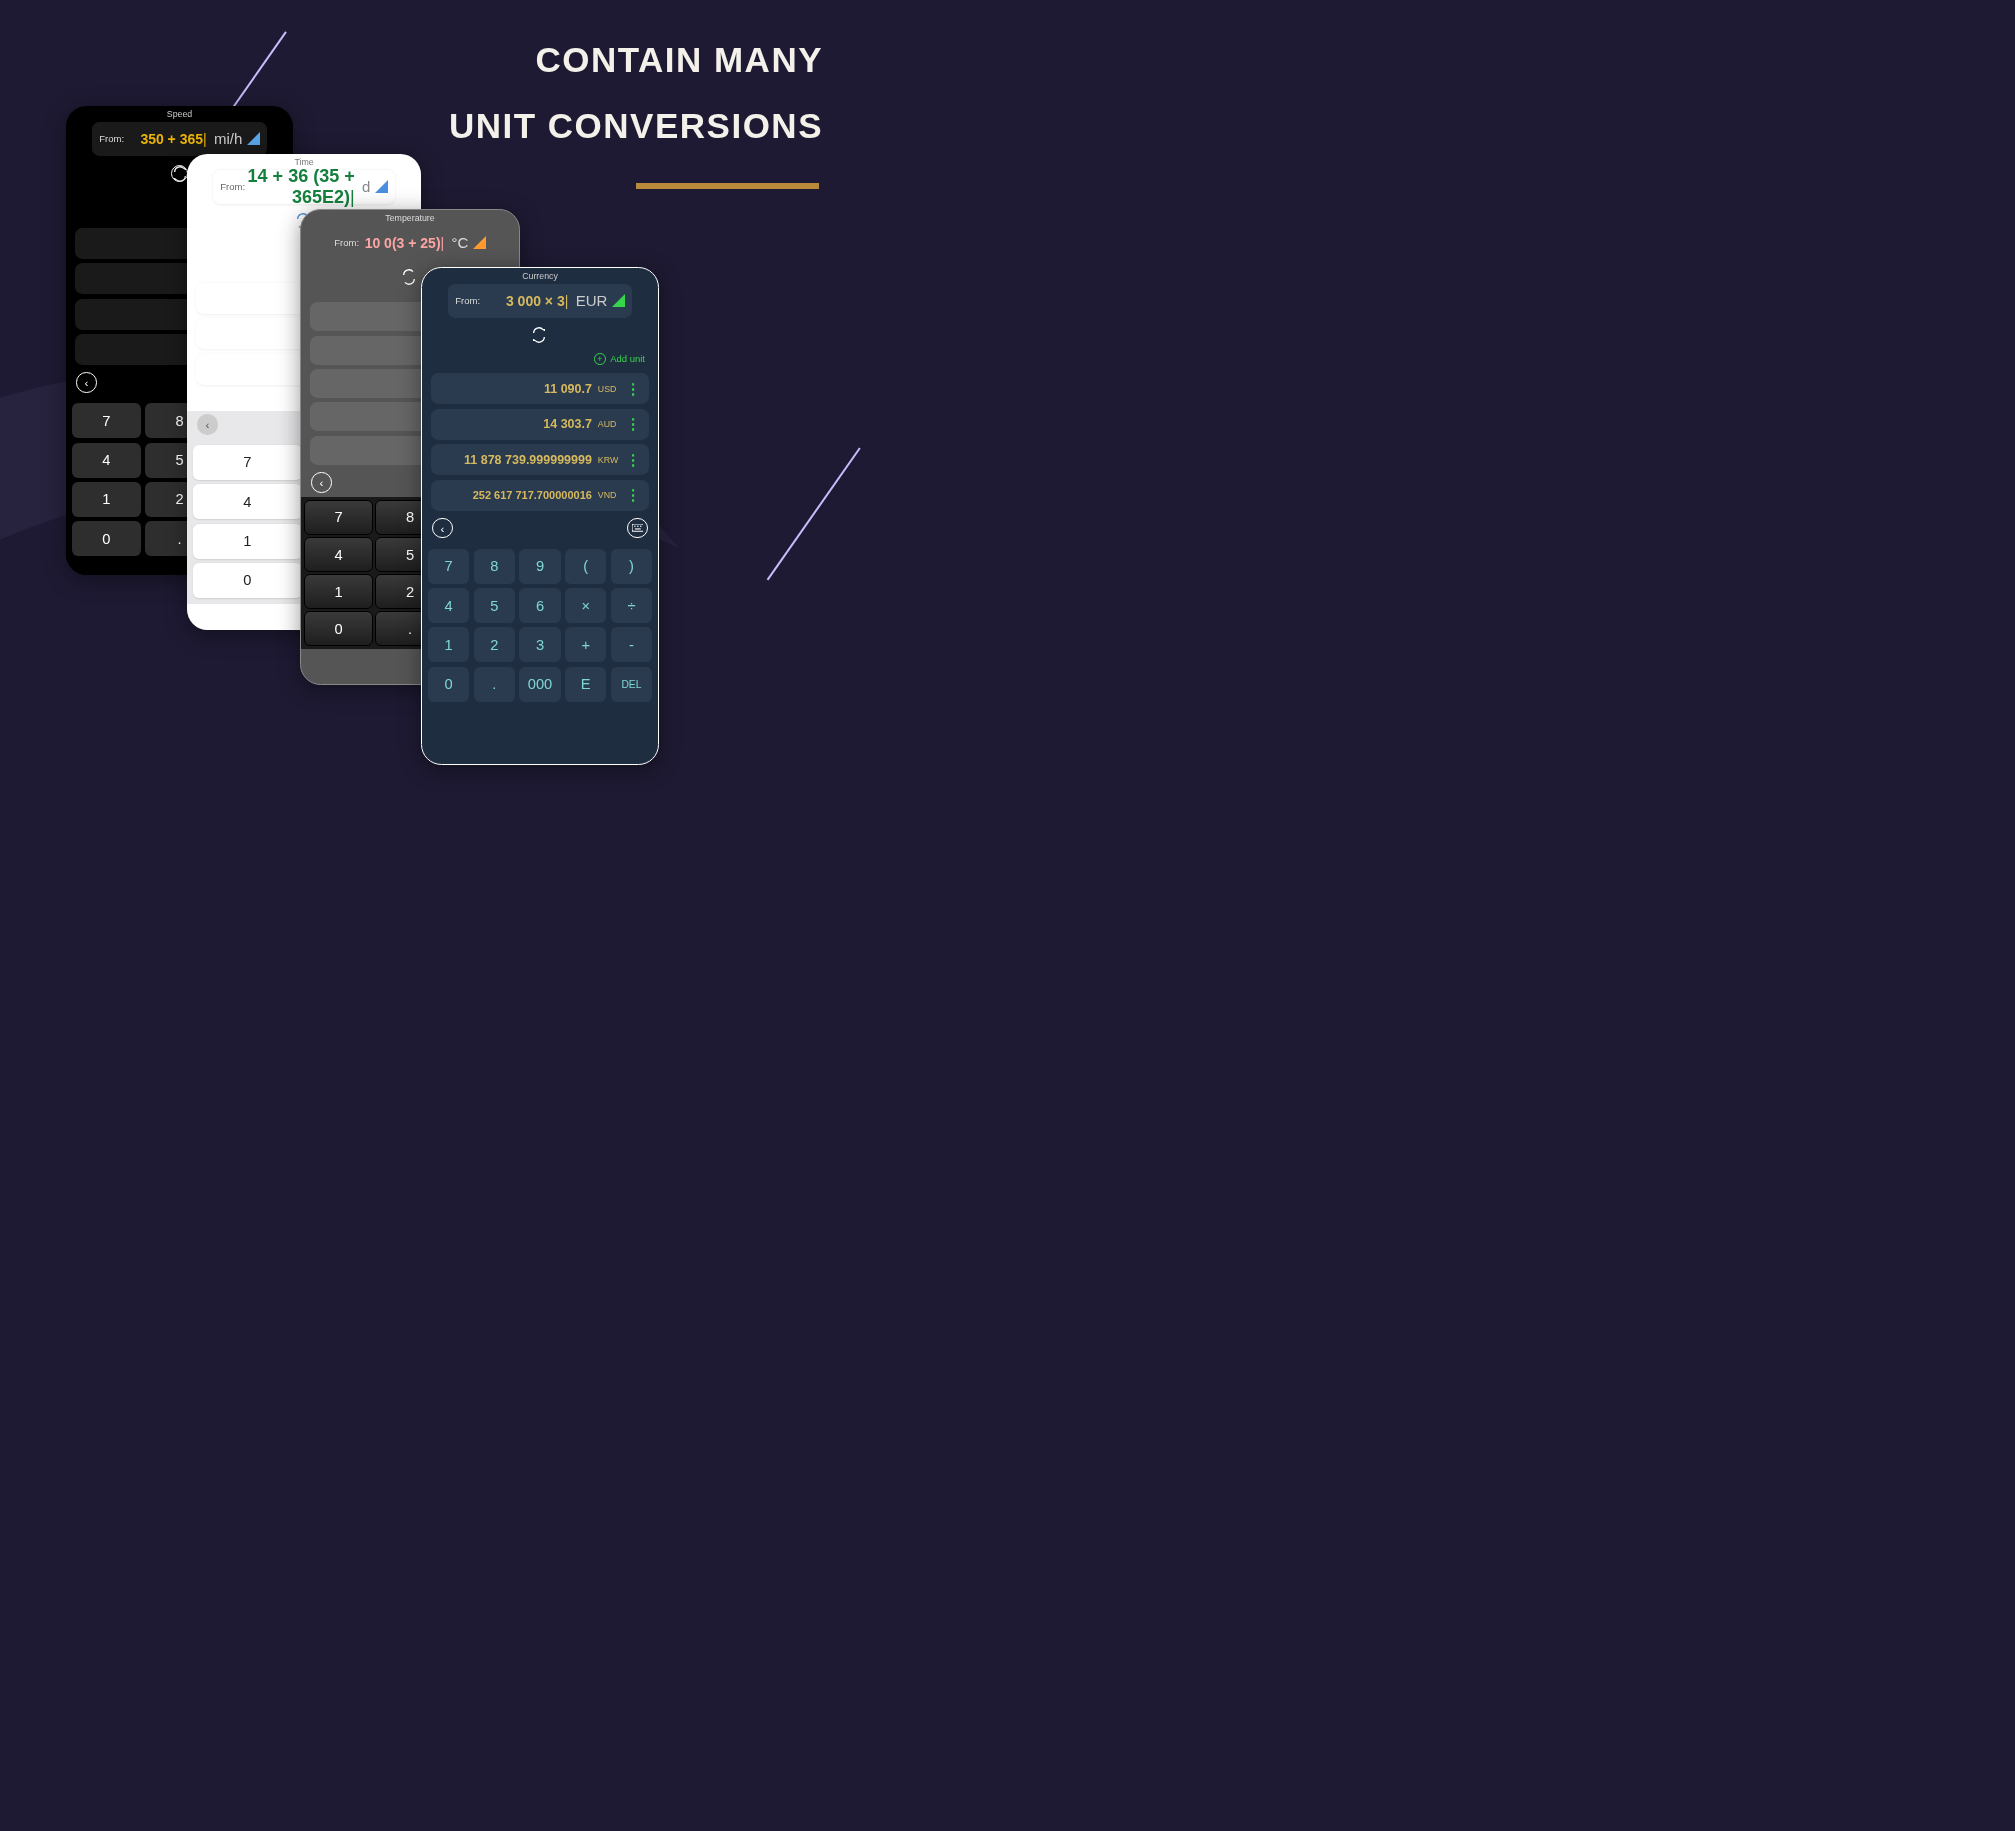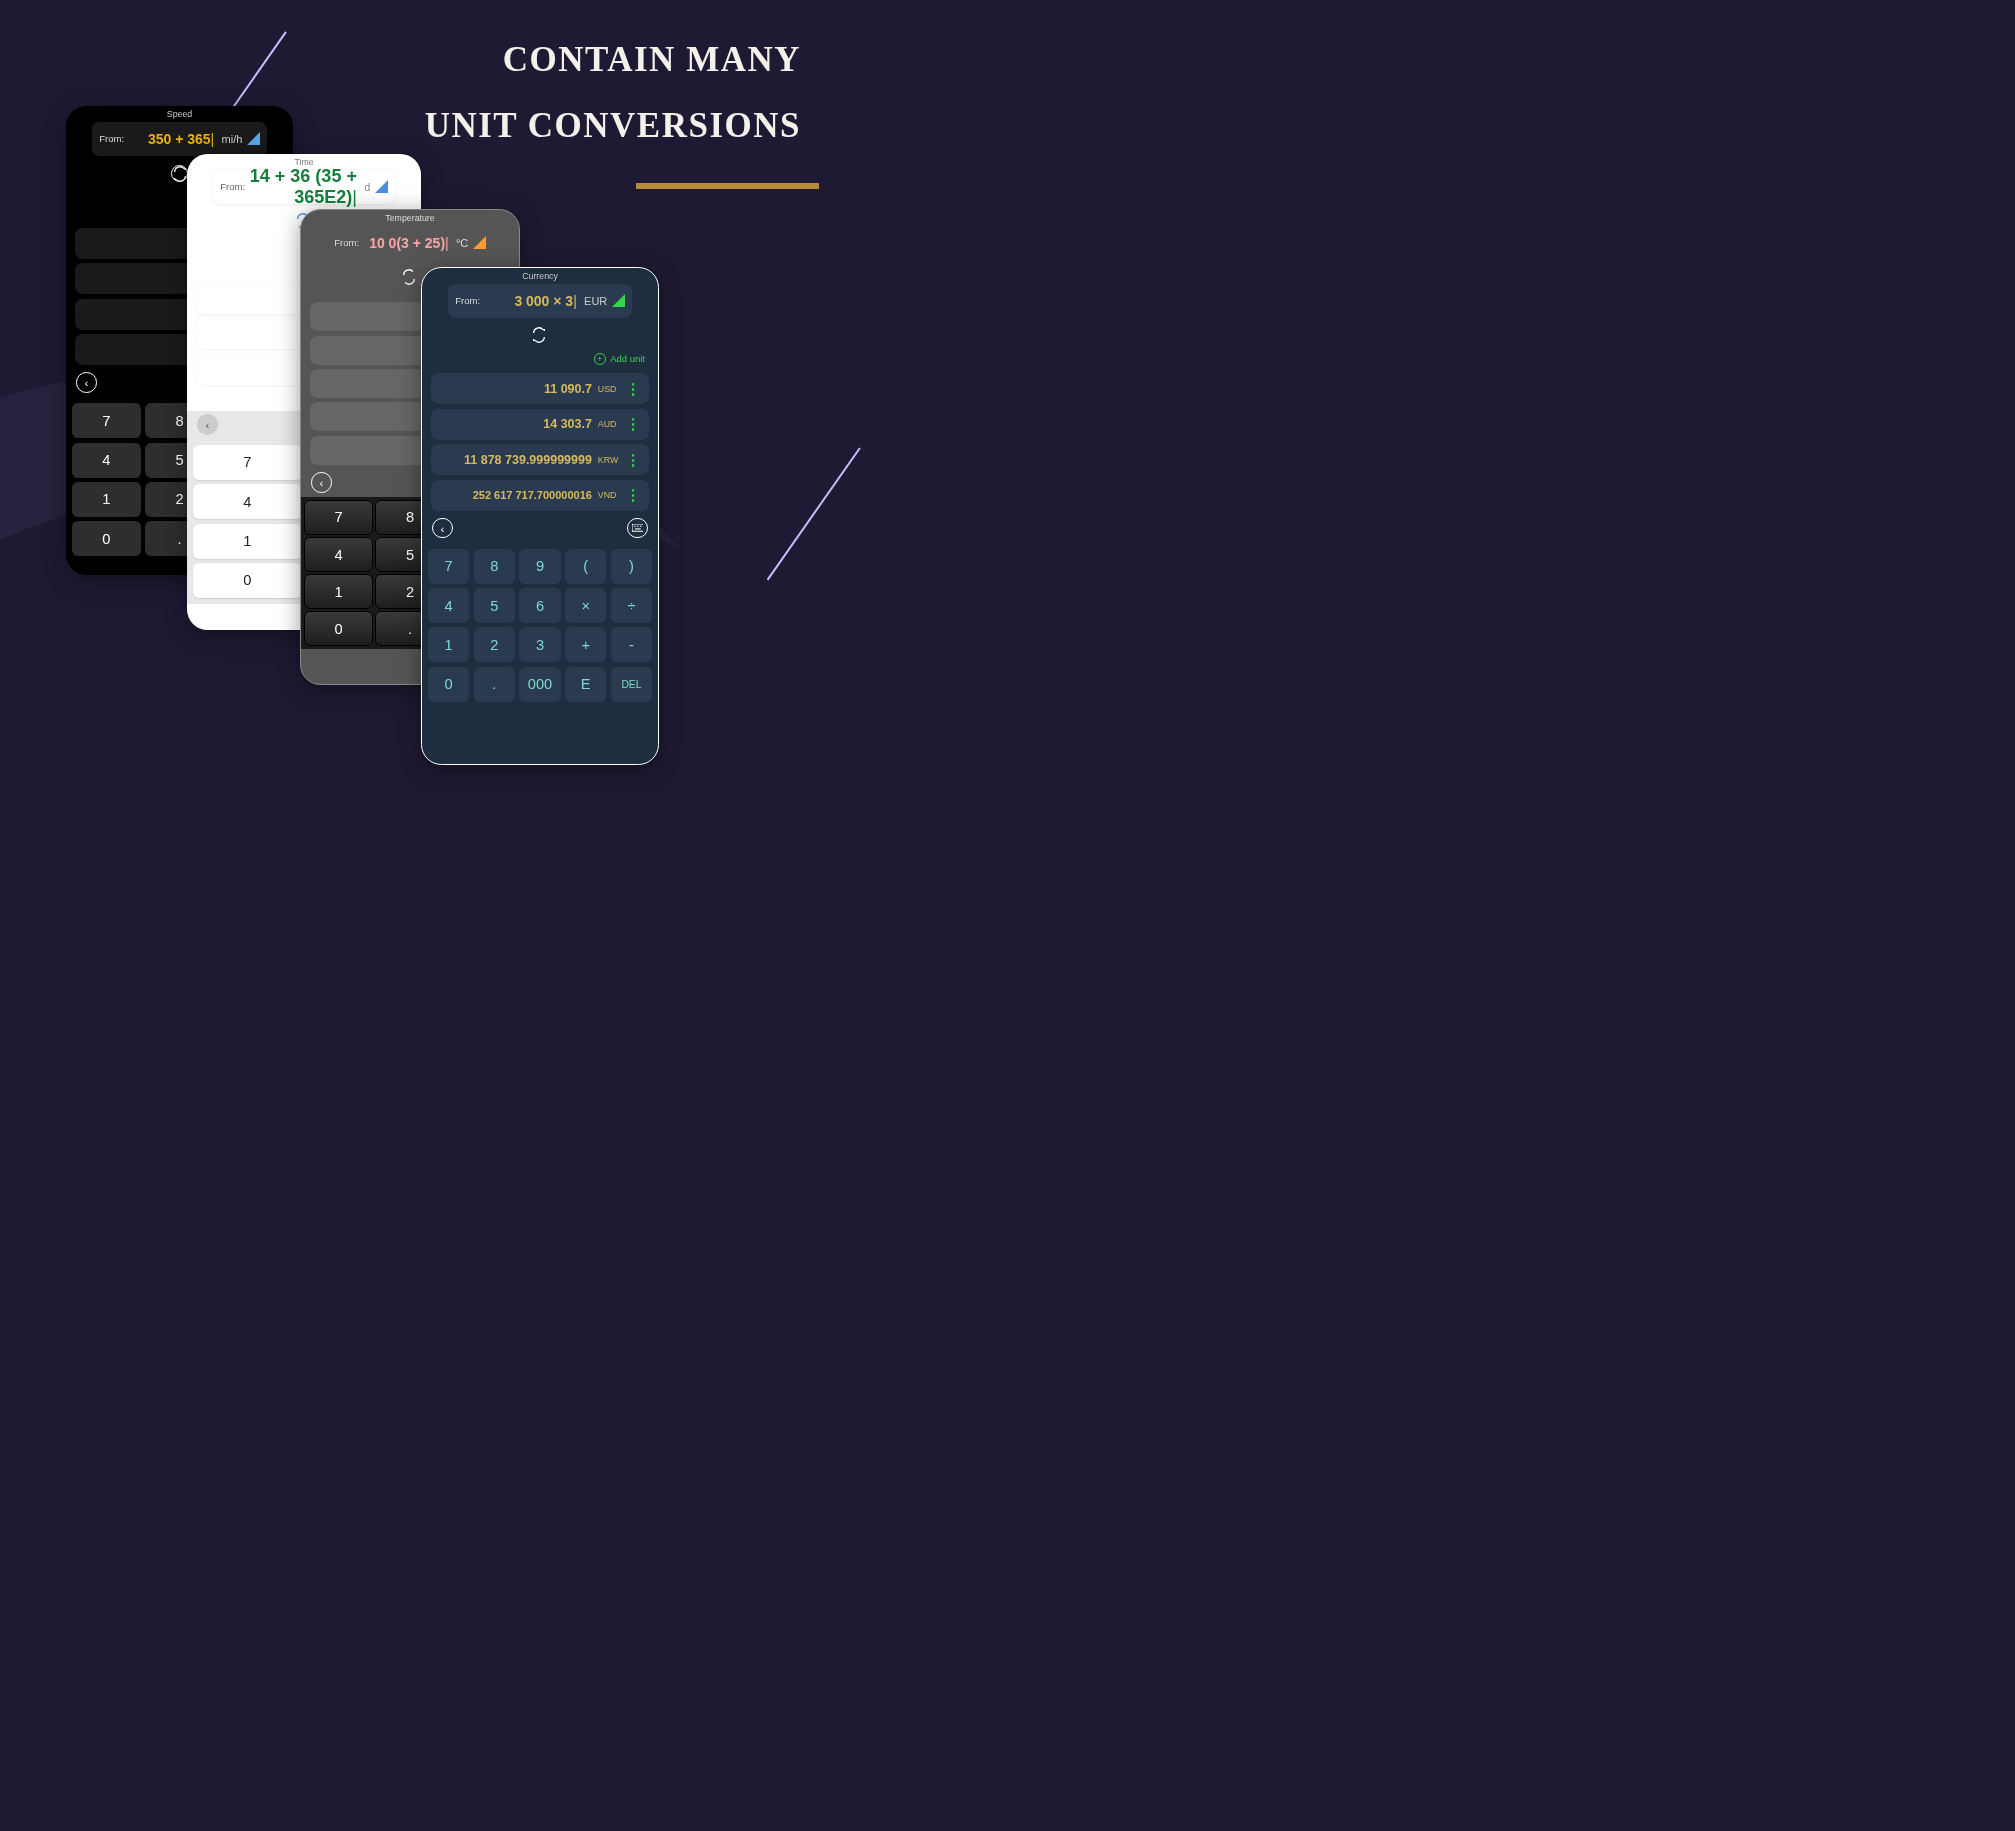--- a/index.html
+++ b/index.html
@@ -30,25 +30,25 @@
   .diag-line {
     position: absolute;
     width: 103px; height: 2.2px;
     background: #c7bdfc;
     z-index: 1;
   }
   .diag1 { left: 205px; top: 73px; transform: rotate(-55deg); }
   .diag2 { left: 733px; top: 513px; transform: rotate(-55deg); width: 161px; height: 1.5px; }
   .headline {
     position: absolute;
-    right: 69px;
+    right: 47px;
     color: #f4f1ea;
     font-weight: 700;
     letter-spacing: 1.5px;
-    font-family: Liberation Serif, serif;
+    font-family: Liberation Sans, sans-serif;
     z-index: 2;
   }
   .h1 { top: 40px; font-size: 35px; }
   .h2 { top: 106px; font-size: 35px; }
   .accent-bar {
     position: absolute;
     right: 51px; top: 183px;
     width: 183px; height: 5.9px;
     background: #b98a3a;
     z-index: 2;
@@ -70,21 +70,21 @@
     display: flex;
     align-items: center;
     margin: 0 26px;
     padding: 4.4px 7.3px;
     border-radius: 7.3px;
     height: 34px;
   }
   .from-label { font-size: 9.5px; flex: 0 0 auto; }
   .from-val { flex: 1; text-align: right; font-size: 14px; font-weight: 600; padding-right: 2.9px; }
   .cursor { font-weight: 400; }
-  .unit { font-size: 11px; margin: 0 4.4px; }
+  .unit { font-size: 15px; margin: 0 4.4px; }
   .signal-icon { width:0;height:0;border-style:solid;border-width:0 0 13px 13px; }
   .swap {
     width: 17.6px; height: 17.6px; border: 1.5px solid currentColor; border-radius: 50%;
     position: relative; margin: 8.8px auto 4.4px;
   }
   .swap svg { width: 16px; height: 16px; }
   .result-row {
     display: flex; align-items: center;
     margin: 4.4px 8.8px; padding: 7.3px 8.8px;
     border-radius: 7.3px; font-size: 12.5px; font-weight: 600;

